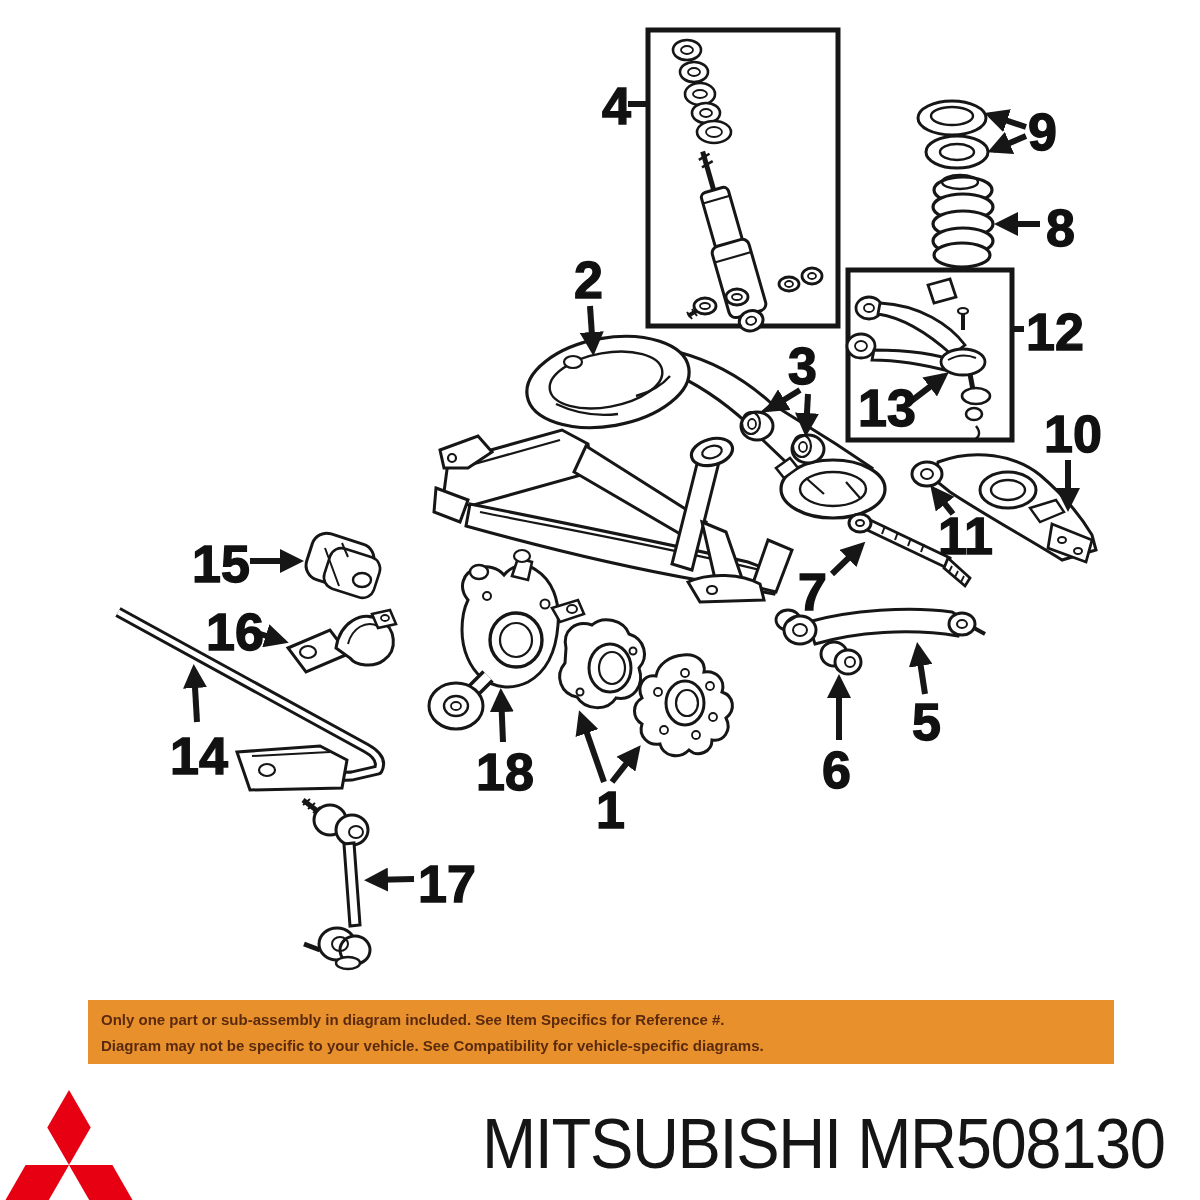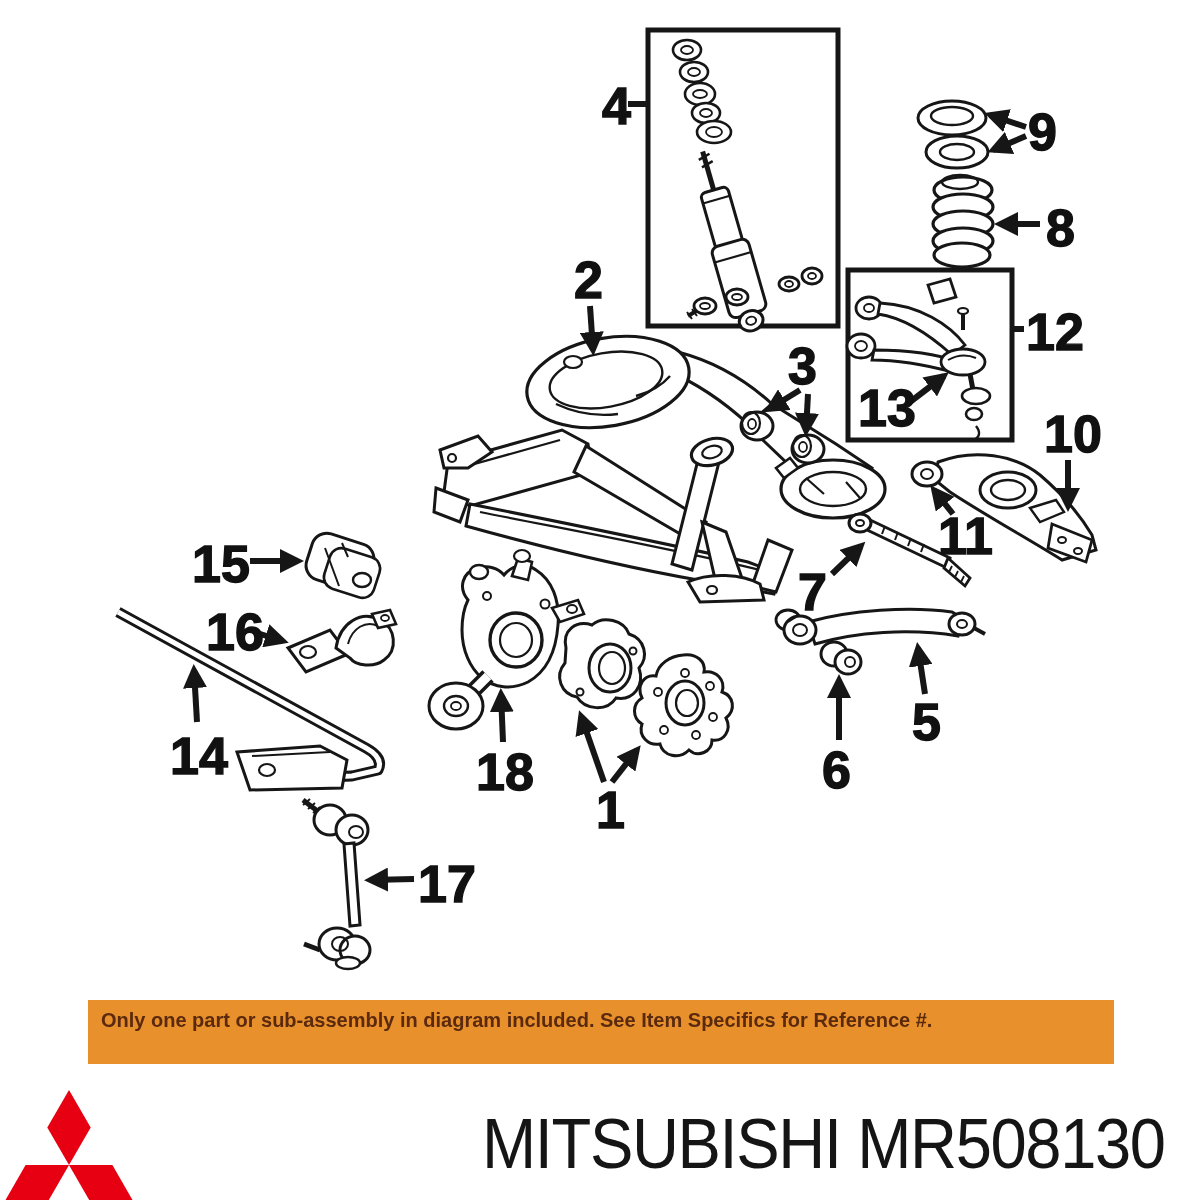--- a/index.html
+++ b/index.html
@@ -4,21 +4,21 @@
 <style>
   html,body{margin:0;padding:0;background:#fff;}
   #stage{position:relative;width:1200px;height:1200px;background:#ffffff;overflow:hidden;
          font-family:"Liberation Sans",sans-serif;}
   #diagram-svg{position:absolute;left:0;top:0;}
   .ln{stroke:#161616;fill:none;}
   .pc{stroke:#161616;fill:#ffffff;}
   .plabel{font:700 52px "Liberation Sans",sans-serif;fill:#111;stroke:#111;stroke-width:1.4;}
   .leader{stroke:#161616;stroke-width:6;fill:none;}
   #banner{position:absolute;left:88px;top:1000px;width:1026px;height:64px;background:#E8912C;}
-  #banner .btxt{padding:7px 0 0 13px;font-size:20px;font-weight:bold;line-height:26px;
+  #banner .btxt{padding:7px 0 0 13px;font-size:15px;font-weight:bold;line-height:26px;
                 color:#5B2A0E;letter-spacing:0px;white-space:nowrap;}
   #footer-text{position:absolute;left:482px;top:1104px;font-size:70px;color:#151515;
                letter-spacing:-1.5px;transform:scaleX(0.93);transform-origin:left top;white-space:nowrap;}
   #logo-svg{position:absolute;left:0px;top:1080px;}
 </style>
 </head>
 <body>
 
 <div id="stage">
 
@@ -300,20 +300,21 @@
     <text class="plabel" x="192" y="582" font-size="54">15</text>
     <text class="plabel" x="206" y="650" font-size="54">16</text>
     <text class="plabel" x="418" y="902" font-size="56">17</text>
     <text class="plabel" x="476" y="790" font-size="56">18</text>
   </g>
 </svg>
 
 <div id="banner">
   <div class="btxt">
     <div>Only one part or sub-assembly in diagram included. See Item Specifics for Reference #.</div>
+    <div>Diagram may not be specific to your vehicle. See Compatibility for vehicle-specific diagrams.</div>
   </div>
 </div>
 
 <svg id="logo-svg" width="200" height="120" viewBox="0 1080 200 120">
   <path fill="#E60012" d="M69,1090 L90.7,1127.6 L69,1165 L47.3,1127.6 Z"></path>
   <path fill="#E60012" d="M69,1165 L25.6,1165 L4,1202.6 L47.3,1202.6 Z"></path>
   <path fill="#E60012" d="M69,1165 L112.4,1165 L134,1202.6 L90.7,1202.6 Z"></path>
 </svg>
 
 <div id="footer-text">MITSUBISHI MR508130</div>

